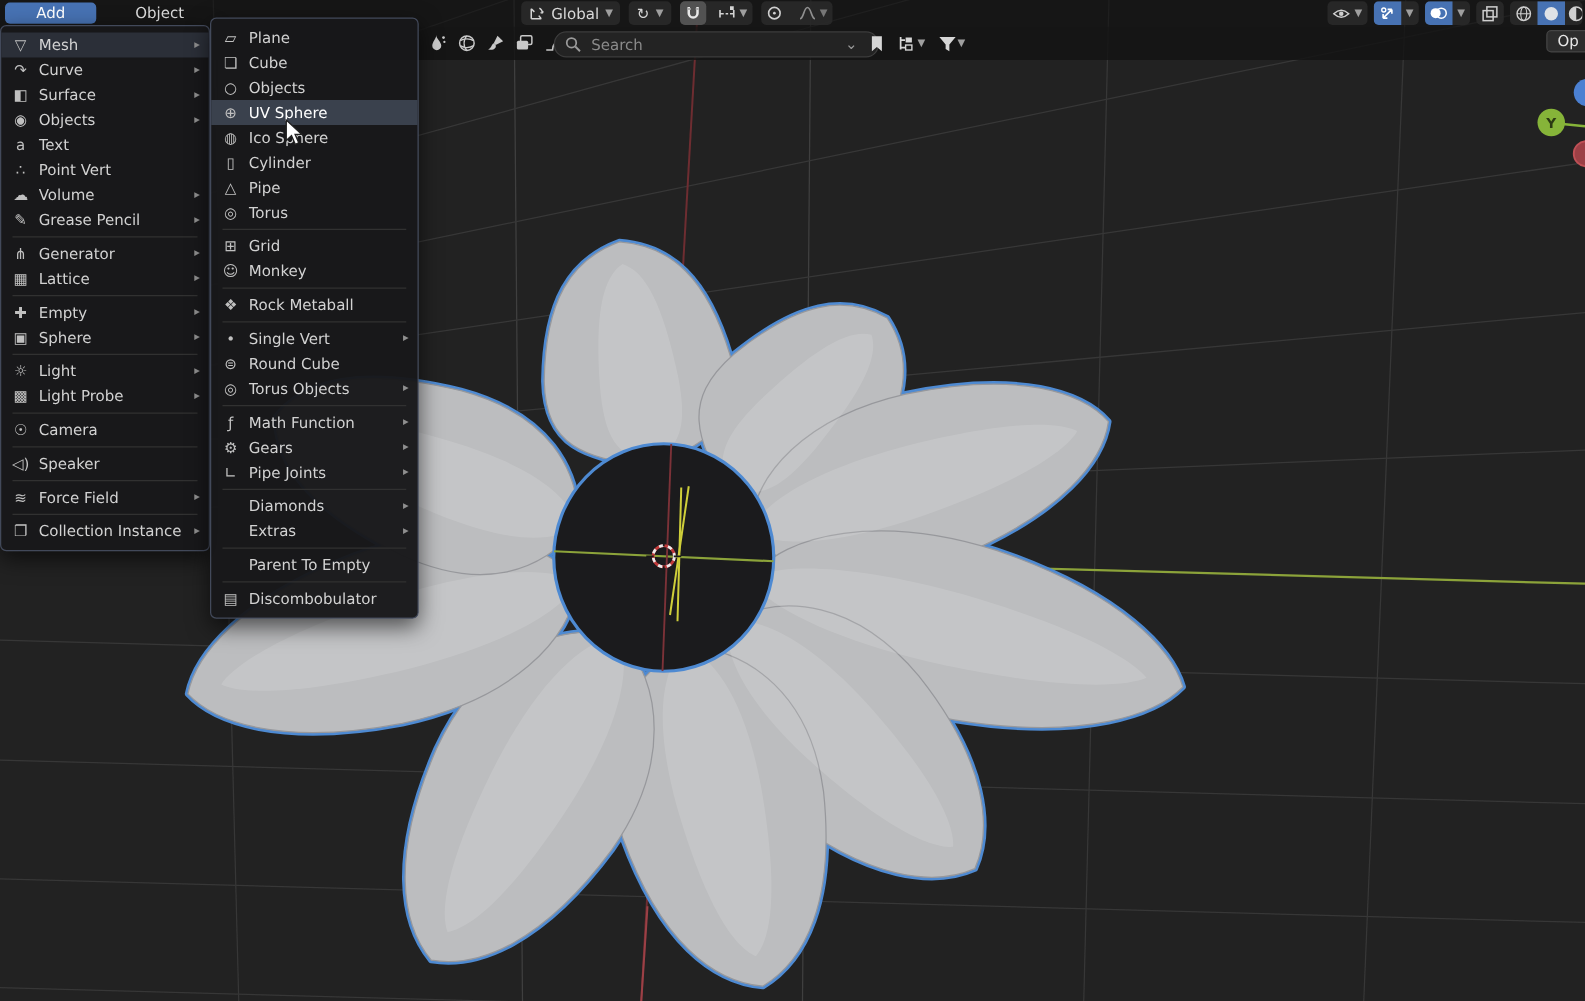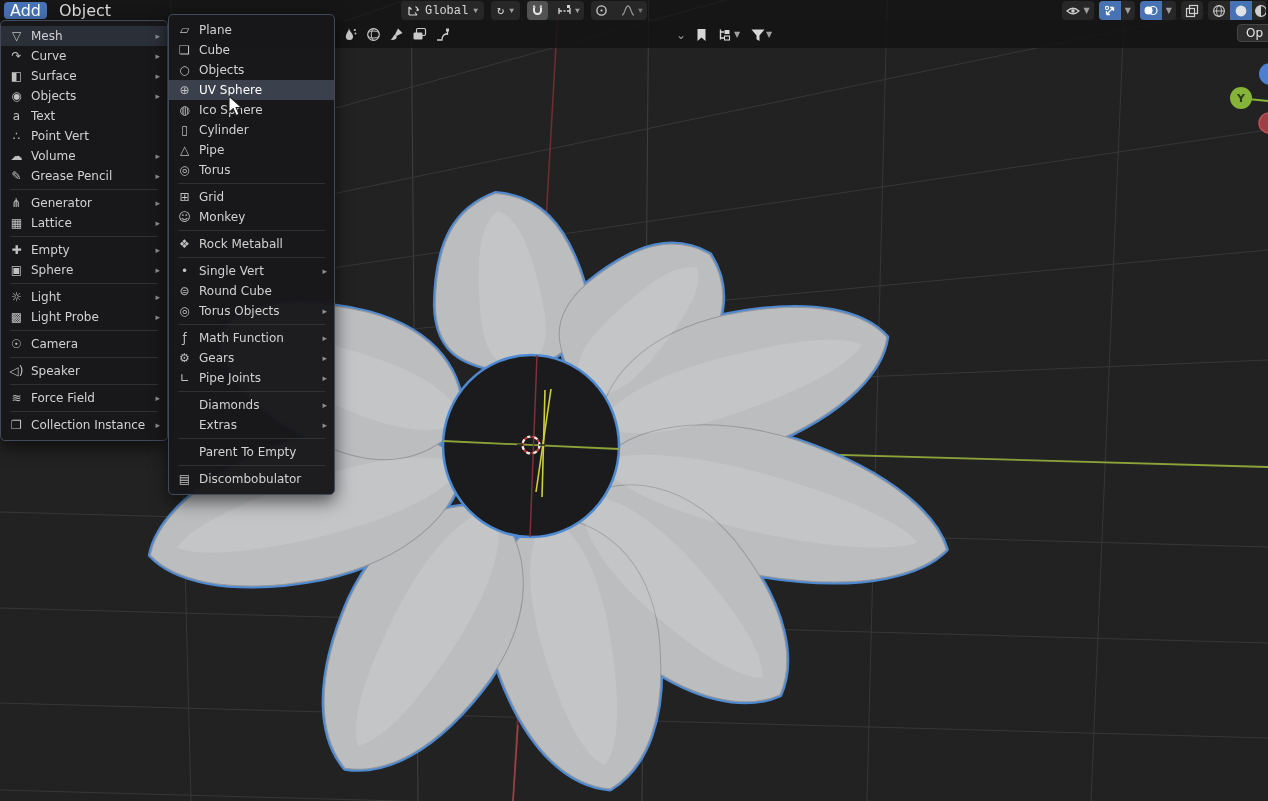--- a/index.html
+++ b/index.html
@@ -7,23 +7,23 @@
     width:1268px;height:801px;position:relative;overflow:hidden;
     background:#222222;font-family:"DejaVu Sans","Liberation Sans",sans-serif;
     -webkit-font-smoothing:antialiased;
   }
   svg text{font-family:"DejaVu Sans","Liberation Sans",sans-serif;}
   #vp{position:absolute;left:0;top:0;z-index:0;}
 
   
   .hrow1{position:absolute;left:0;top:0;width:1268px;height:21px;z-index:2;
     background:rgba(14,14,14,.58);display:flex;align-items:center;}
-  .menu-btn{font-size:16px;color:#dcdcdc;padding:1px 6px;border-radius:4px;line-height:15px;text-align:center;}
+  .menu-btn{font-size:12px;color:#dcdcdc;padding:1px 25px;border-radius:4px;line-height:15px;text-align:center;}
   .menu-btn.active{background:#4772b3;color:#fff;}
-  .hcenter{position:absolute;left:401px;top:1px;display:flex;gap:7px;align-items:flex-start;height:19px;font-family:Liberation Mono, monospace;}
+  .hcenter{position:absolute;left:417px;top:1px;display:flex;gap:7px;align-items:flex-start;height:19px;}
   .ctrl{background:#2a2a2ad9;border-radius:4px;height:19px;display:flex;align-items:center;
     padding:0 6px;gap:5px;color:#d8d8d8;font-size:12px;}
   .ctrl .chev,.chev{color:#9f9f9f;font-size:8px;}
   .seg{display:flex;align-items:center;height:19px;padding:0 4px;gap:3px;border-radius:4px;}
   .seg.on{background:#5a5a5ad9;}
   .icon-g{font-size:12px;color:#d5d5d5;line-height:1;}
   .hright{position:absolute;right:2px;top:1px;display:flex;gap:5px;align-items:center;height:19px;}
   .tgl-group{background:#2a2a2ad9;border-radius:4px;display:flex;align-items:center;height:19px;overflow:hidden;}
   .tgl{width:22px;height:19px;display:flex;align-items:center;justify-content:center;}
   .tgl.active{background:#4772b3;}
@@ -293,20 +293,27 @@
         </svg>
     </div>
     <div class="tbtn">
       <svg width="15" height="15" viewBox="0 0 15 15">
           <path d="M2 13 L7 13 C7 9 9 7 12.5 6.5 M12.5 3 v5" stroke="#c9c9c9" stroke-width="1.3" fill="none"></path>
           <rect x="11" y="1.5" width="3" height="3" fill="#c9c9c9"></rect>
         </svg>
     </div>
   </div>
 
+  <div class="search">
+    <svg width="13" height="13" viewBox="0 0 13 13">
+      <circle cx="5.2" cy="5.2" r="3.8" stroke="#9a9a9a" stroke-width="1.4" fill="none"></circle>
+      <path d="M8.2 8.2 L12 12" stroke="#9a9a9a" stroke-width="1.5"></path>
+    </svg>
+    <input type="text" placeholder="Search" style="">
+  </div>
 
   <div class="r2right">
     <span style="color:#9a9a9a;font-size:12px;">⌄</span>
     <span class="tbtn">
       <svg width="11" height="14" viewBox="0 0 11 14">
           <path d="M1.5 1 h8 v12 l-4 -3.4 l-4 3.4 Z" fill="#d6d6d6"></path>
         </svg>
     </span>
     <span class="tbtn" style="width:26px">
       <svg width="16" height="14" viewBox="0 0 16 14">

